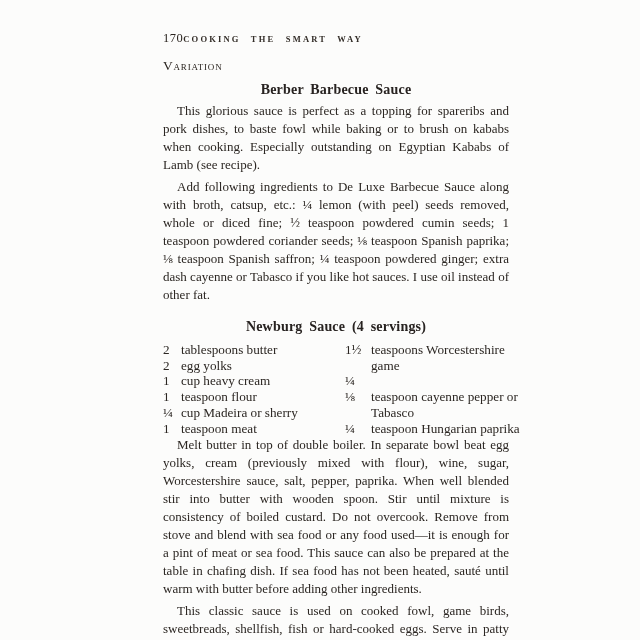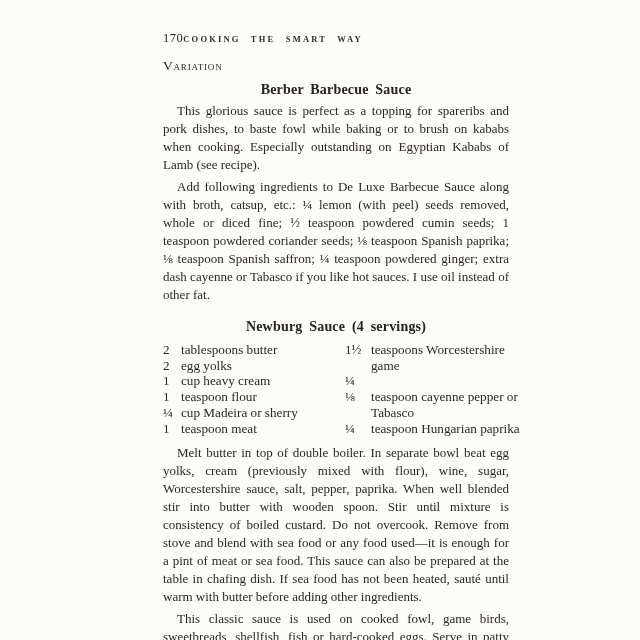--- a/index.html
+++ b/index.html
@@ -53,21 +53,21 @@
   }
   .recipe-title.second { margin-top: 15px; }
   p.body {
     margin: 4px 0 0 0;
     font-size: 13px;
     line-height: 18px;
     text-align: justify;
     text-indent: 14px;
   }
   p.body.cont { margin-top: 4px; }
-  p.body.after-ing { margin-top: 8px; }
+  p.body.after-ing { margin-top: 0; }
   .ingredients {
     display: flex;
     margin-top: 7px;
     font-size: 13.2px;
     line-height: 15.7px;
   }
   .col-left  { width: 182px; flex: 0 0 182px; }
   .col-right { width: 176px; flex: 0 0 176px; }
   .ing { display: flex; }
   .ing .qty { flex: 0 0 18px; }

